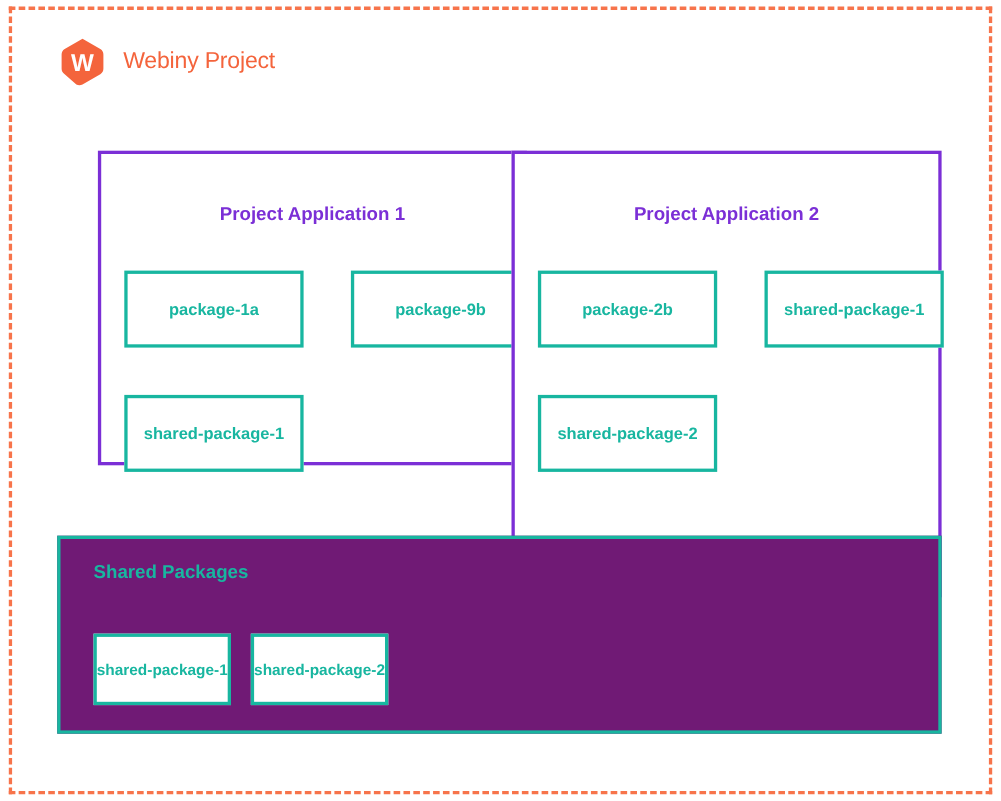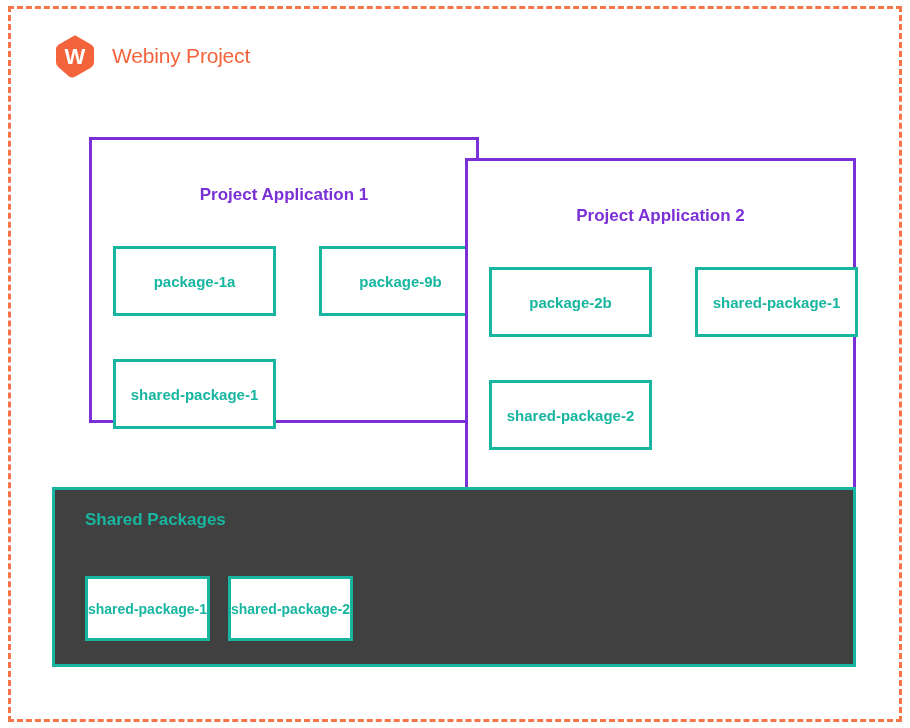--- a/index.html
+++ b/index.html
@@ -55,21 +55,21 @@
   }
 
   
   .app-box {
     position: absolute;
     box-sizing: border-box;
     border: 3px solid #7b2fd6;
     background: #ffffff;
   }
   #app-box-0 { left: 52px;  top: 137px; width: 390px; height: 286px; margin-left: 37px; }
-  #app-box-1 { left: 465px; top: 137px; width: 391px; height: 406px; margin-top: 21px; }
+  #app-box-1 { left: 465px; top: 137px; width: 391px; height: 406px; }
 
   .app-title {
     position: absolute;
     top: 45px;
     left: 0;
     right: 0;
     text-align: center;
     font-size: 17px;
     font-weight: bold;
     color: #7b2fd6;
@@ -106,21 +106,21 @@
 
   
   .shared-box {
     position: absolute;
     left: 52px;
     top: 487px;
     width: 804px;
     height: 180px;
     box-sizing: border-box;
     border: 3px solid #18b6a0;
-    background: #404040;
+    background: #701a75;
     text-decoration: underline;
   }
   .shared-title {
     position: absolute;
     left: 30px;
     top: 20px;
     font-size: 17px;
     font-weight: bold;
     color: #18b6a0;
     white-space: nowrap;

